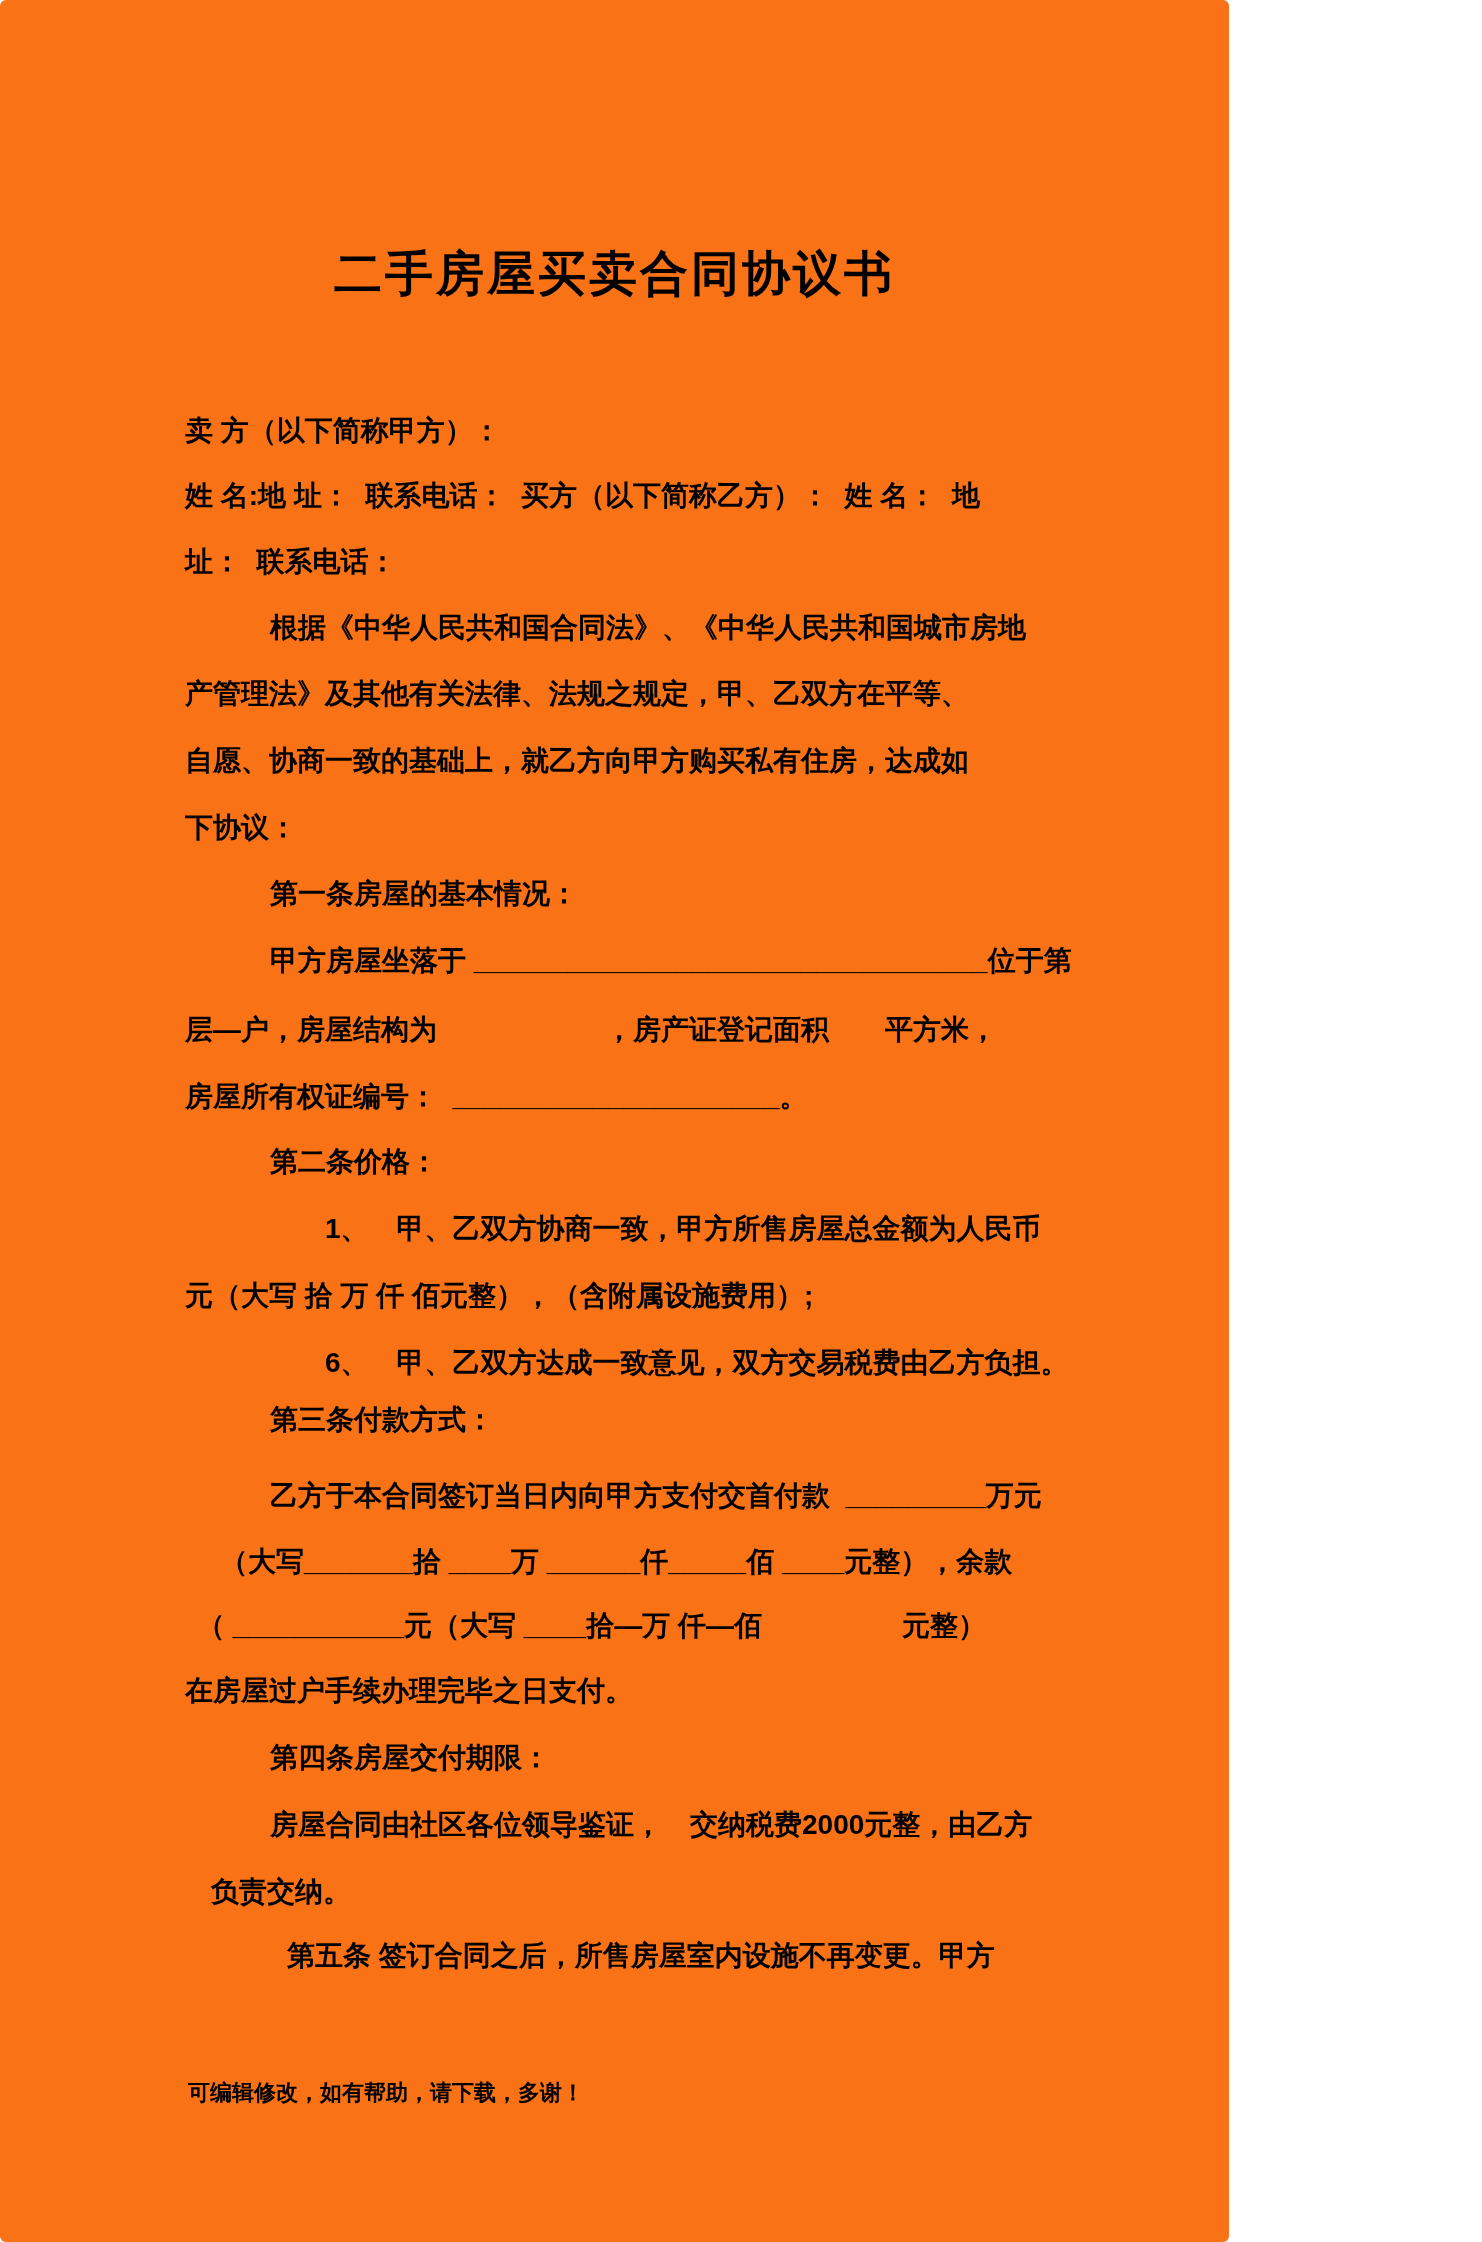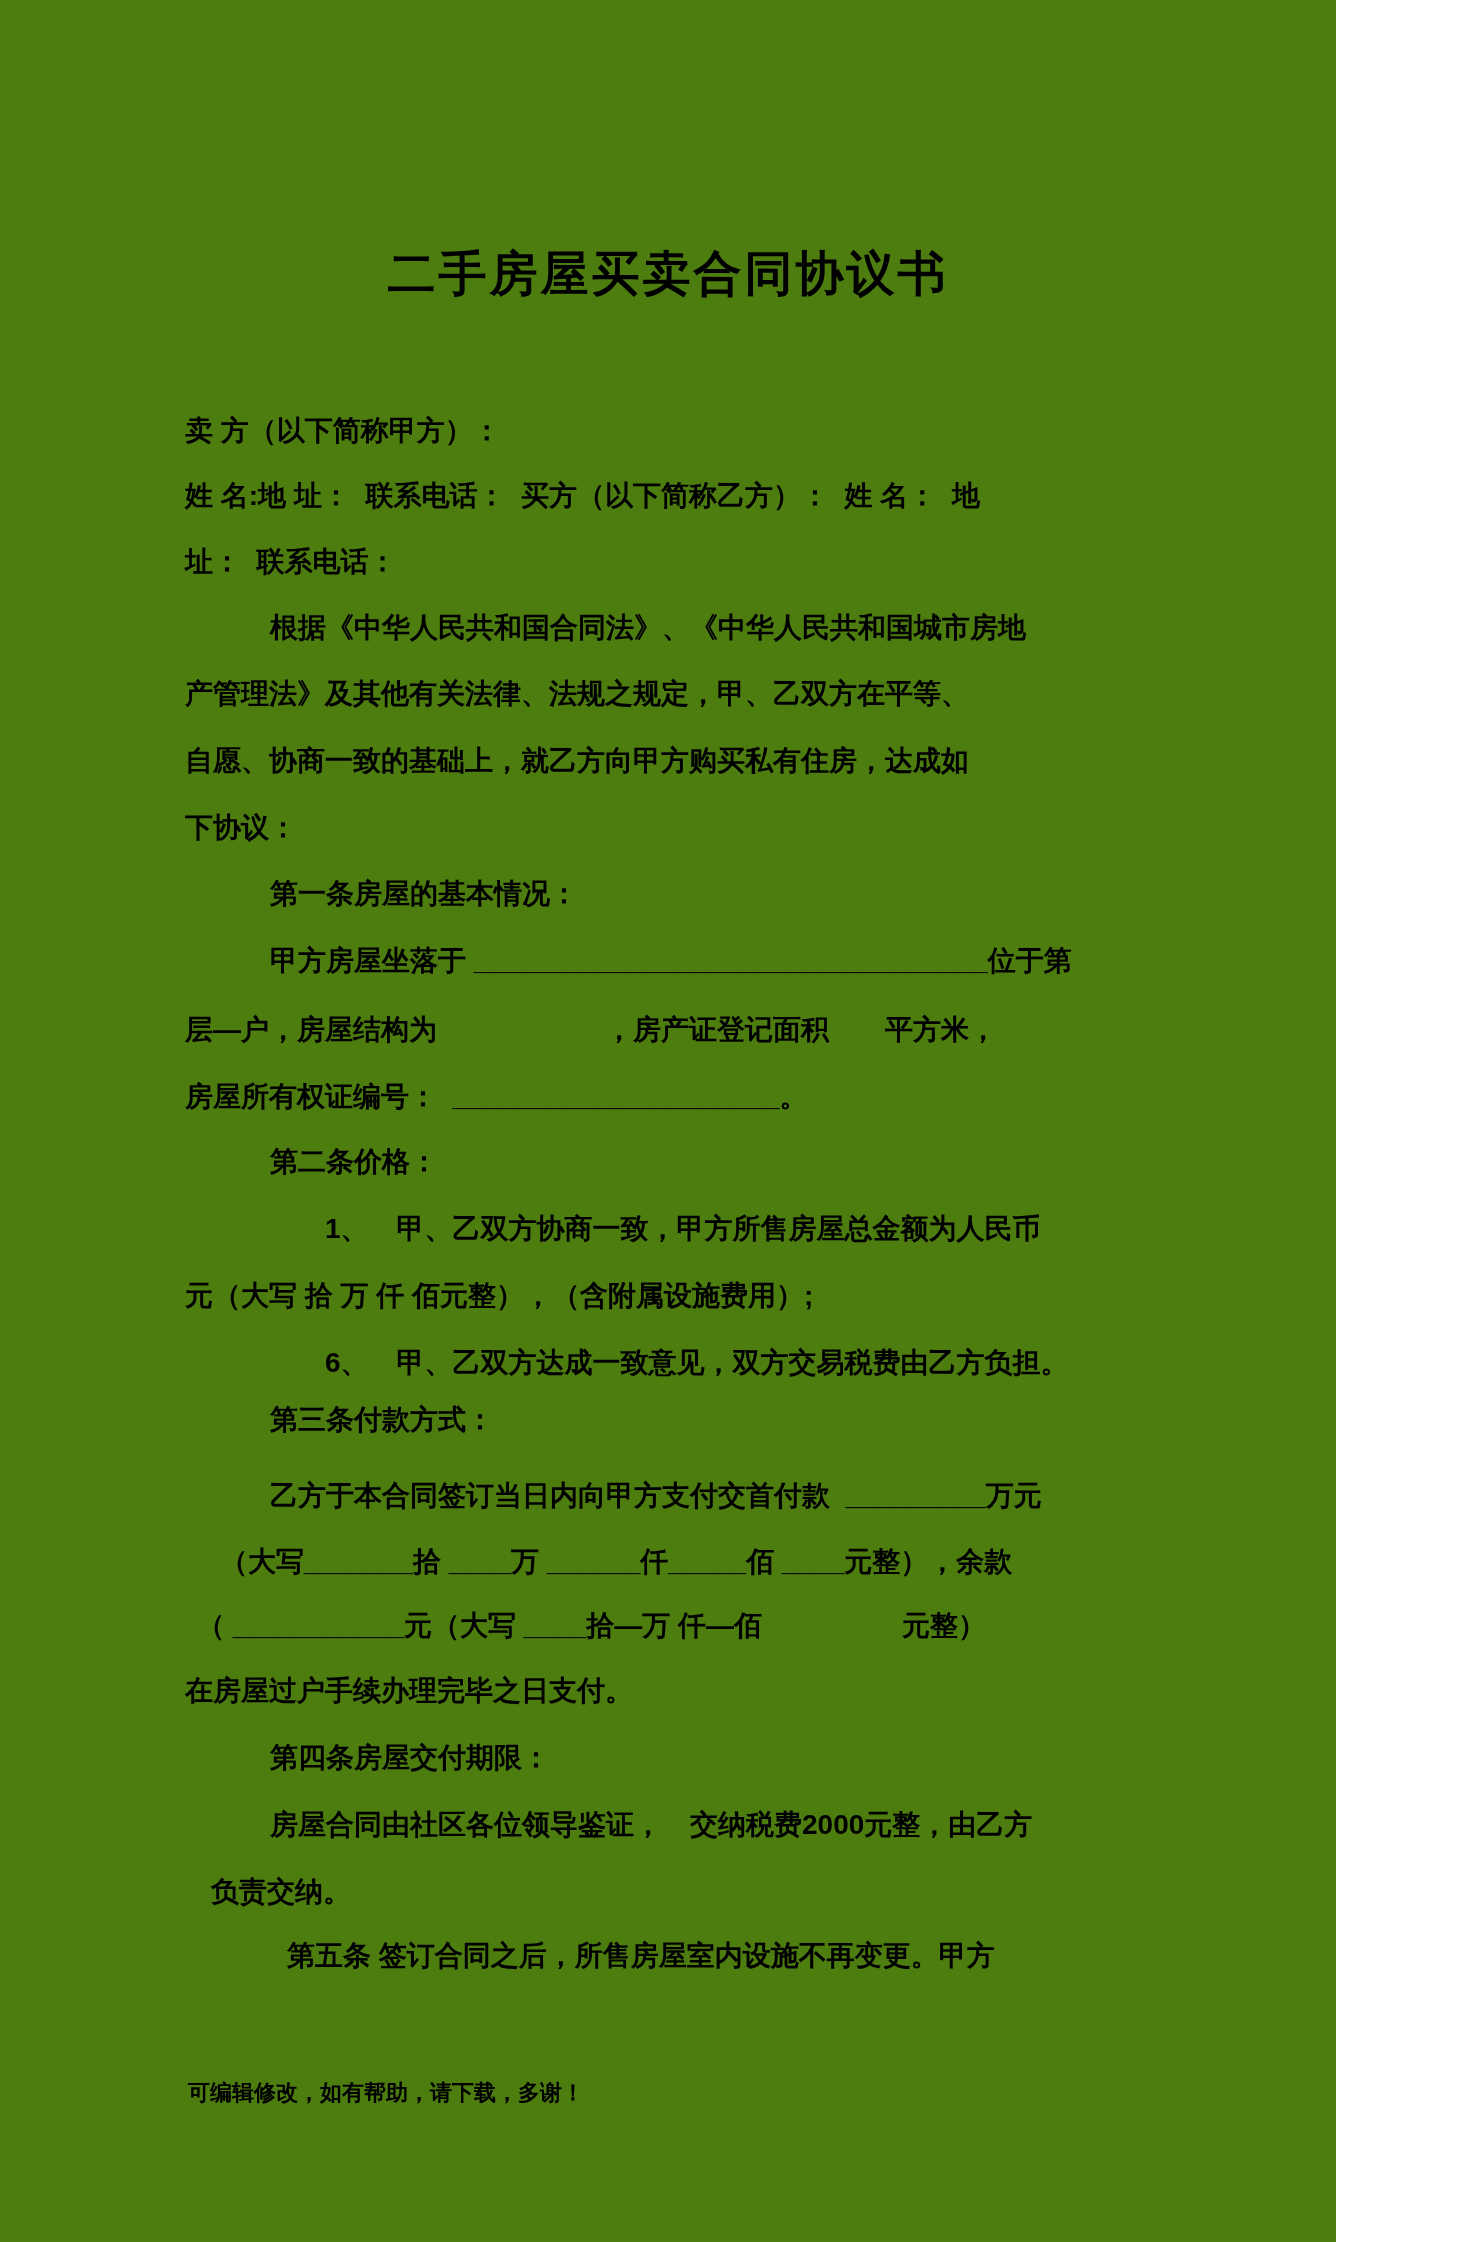--- a/index.html
+++ b/index.html
@@ -2,26 +2,27 @@
 <html><head>
 <meta charset="utf-8">
 <style>
   html, body {
     margin: 0;
     padding: 0;
     background: #ffffff;
   }
   .page {
     position: relative;
-    width: 1336px;
+    width: 1229px;
     height: 2242px;
-    background: #4d7c0f;
+    background: #f97316;
     color: #000000;
     font-family: "Liberation Sans", sans-serif;
     overflow: hidden;
+    border-radius: 6px;
   }
   .doc-title {
     position: absolute;
     top: 248px;
     left: 0;
     width: 100%;
     margin: 0;
     text-align: center;
     font-size: 48px;
     font-weight: 700;

